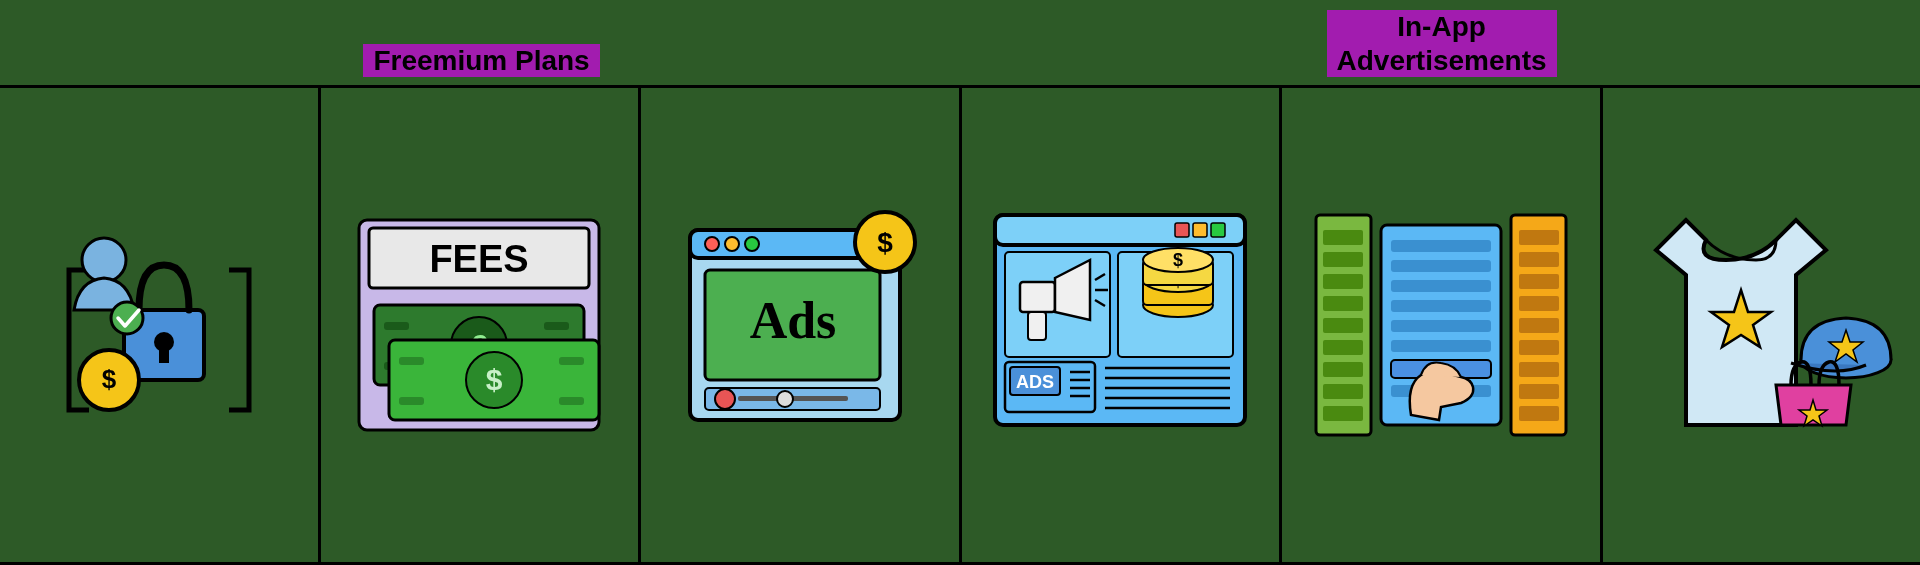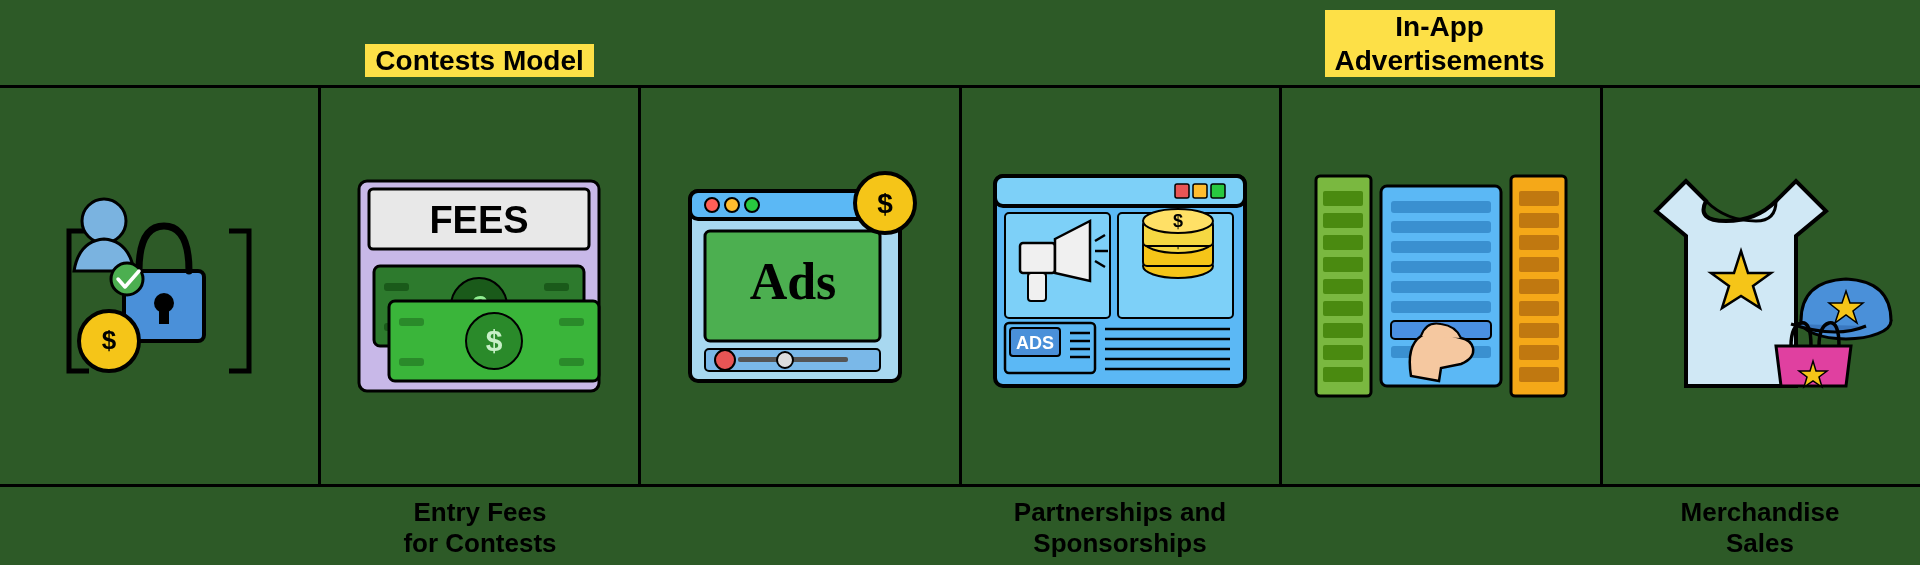--- a/index.html
+++ b/index.html
@@ -29,21 +29,21 @@
       padding: 10px 0 8px 0;
       align-items: flex-end;
     }
 
     .top-label {
       font-size: 28px;
       font-weight: bold;
       color: #000;
       text-align: center;
       line-height: 1.2;
-      background: #fde047;
+      background: #a21caf;
       padding: 0 10px;
     }
 
     .cards-row {
       display: flex;
       width: 100%;
       flex: 1;
       border-top: 3px solid #000;
       border-bottom: 3px solid #000;
     }
@@ -93,21 +93,21 @@
       width: 100%;
       height: 100%;
     }
   </style>
 </head>
 <body>
 
 <div class="main-container">
 
   <div class="top-labels">
-    <div class="top-label">Contests Model</div>
+    <div class="top-label">Freemium Plans</div>
     <div class="top-label">In-App<br>Advertisements</div>
   </div>
 
   <div class="cards-row">
 
     <div class="card">
       <div class="card-icon">
         <svg viewBox="0 0 220 230" xmlns="http://www.w3.org/2000/svg">
 
           <rect x="75" y="100" width="80" height="70" rx="6" fill="#4a90d9" stroke="#000" stroke-width="4"></rect>
@@ -308,21 +308,13 @@
           <path d="M165,175 Q165,155 175,152 Q185,150 185,175" fill="none" stroke="#000" stroke-width="3.5"></path>
           <path d="M193,175 Q193,155 203,152 Q213,150 213,175" fill="none" stroke="#000" stroke-width="3.5"></path>
 
           <polygon points="187,190 190,200 201,200 193,206 196,216 187,210 178,216 181,206 173,200 184,200" fill="#f5c518" stroke="#000" stroke-width="1.5"></polygon>
         </svg>
       </div>
     </div>
 
   </div>
 
-  <div class="bottom-labels">
-    <div class="bottom-label">&nbsp;</div>
-    <div class="bottom-label">Entry Fees<br>for Contests</div>
-    <div class="bottom-label">&nbsp;</div>
-    <div class="bottom-label">Partnerships and<br>Sponsorships</div>
-    <div class="bottom-label">&nbsp;</div>
-    <div class="bottom-label">Merchandise<br>Sales</div>
-  </div>
 </div>
 
 </body></html>

